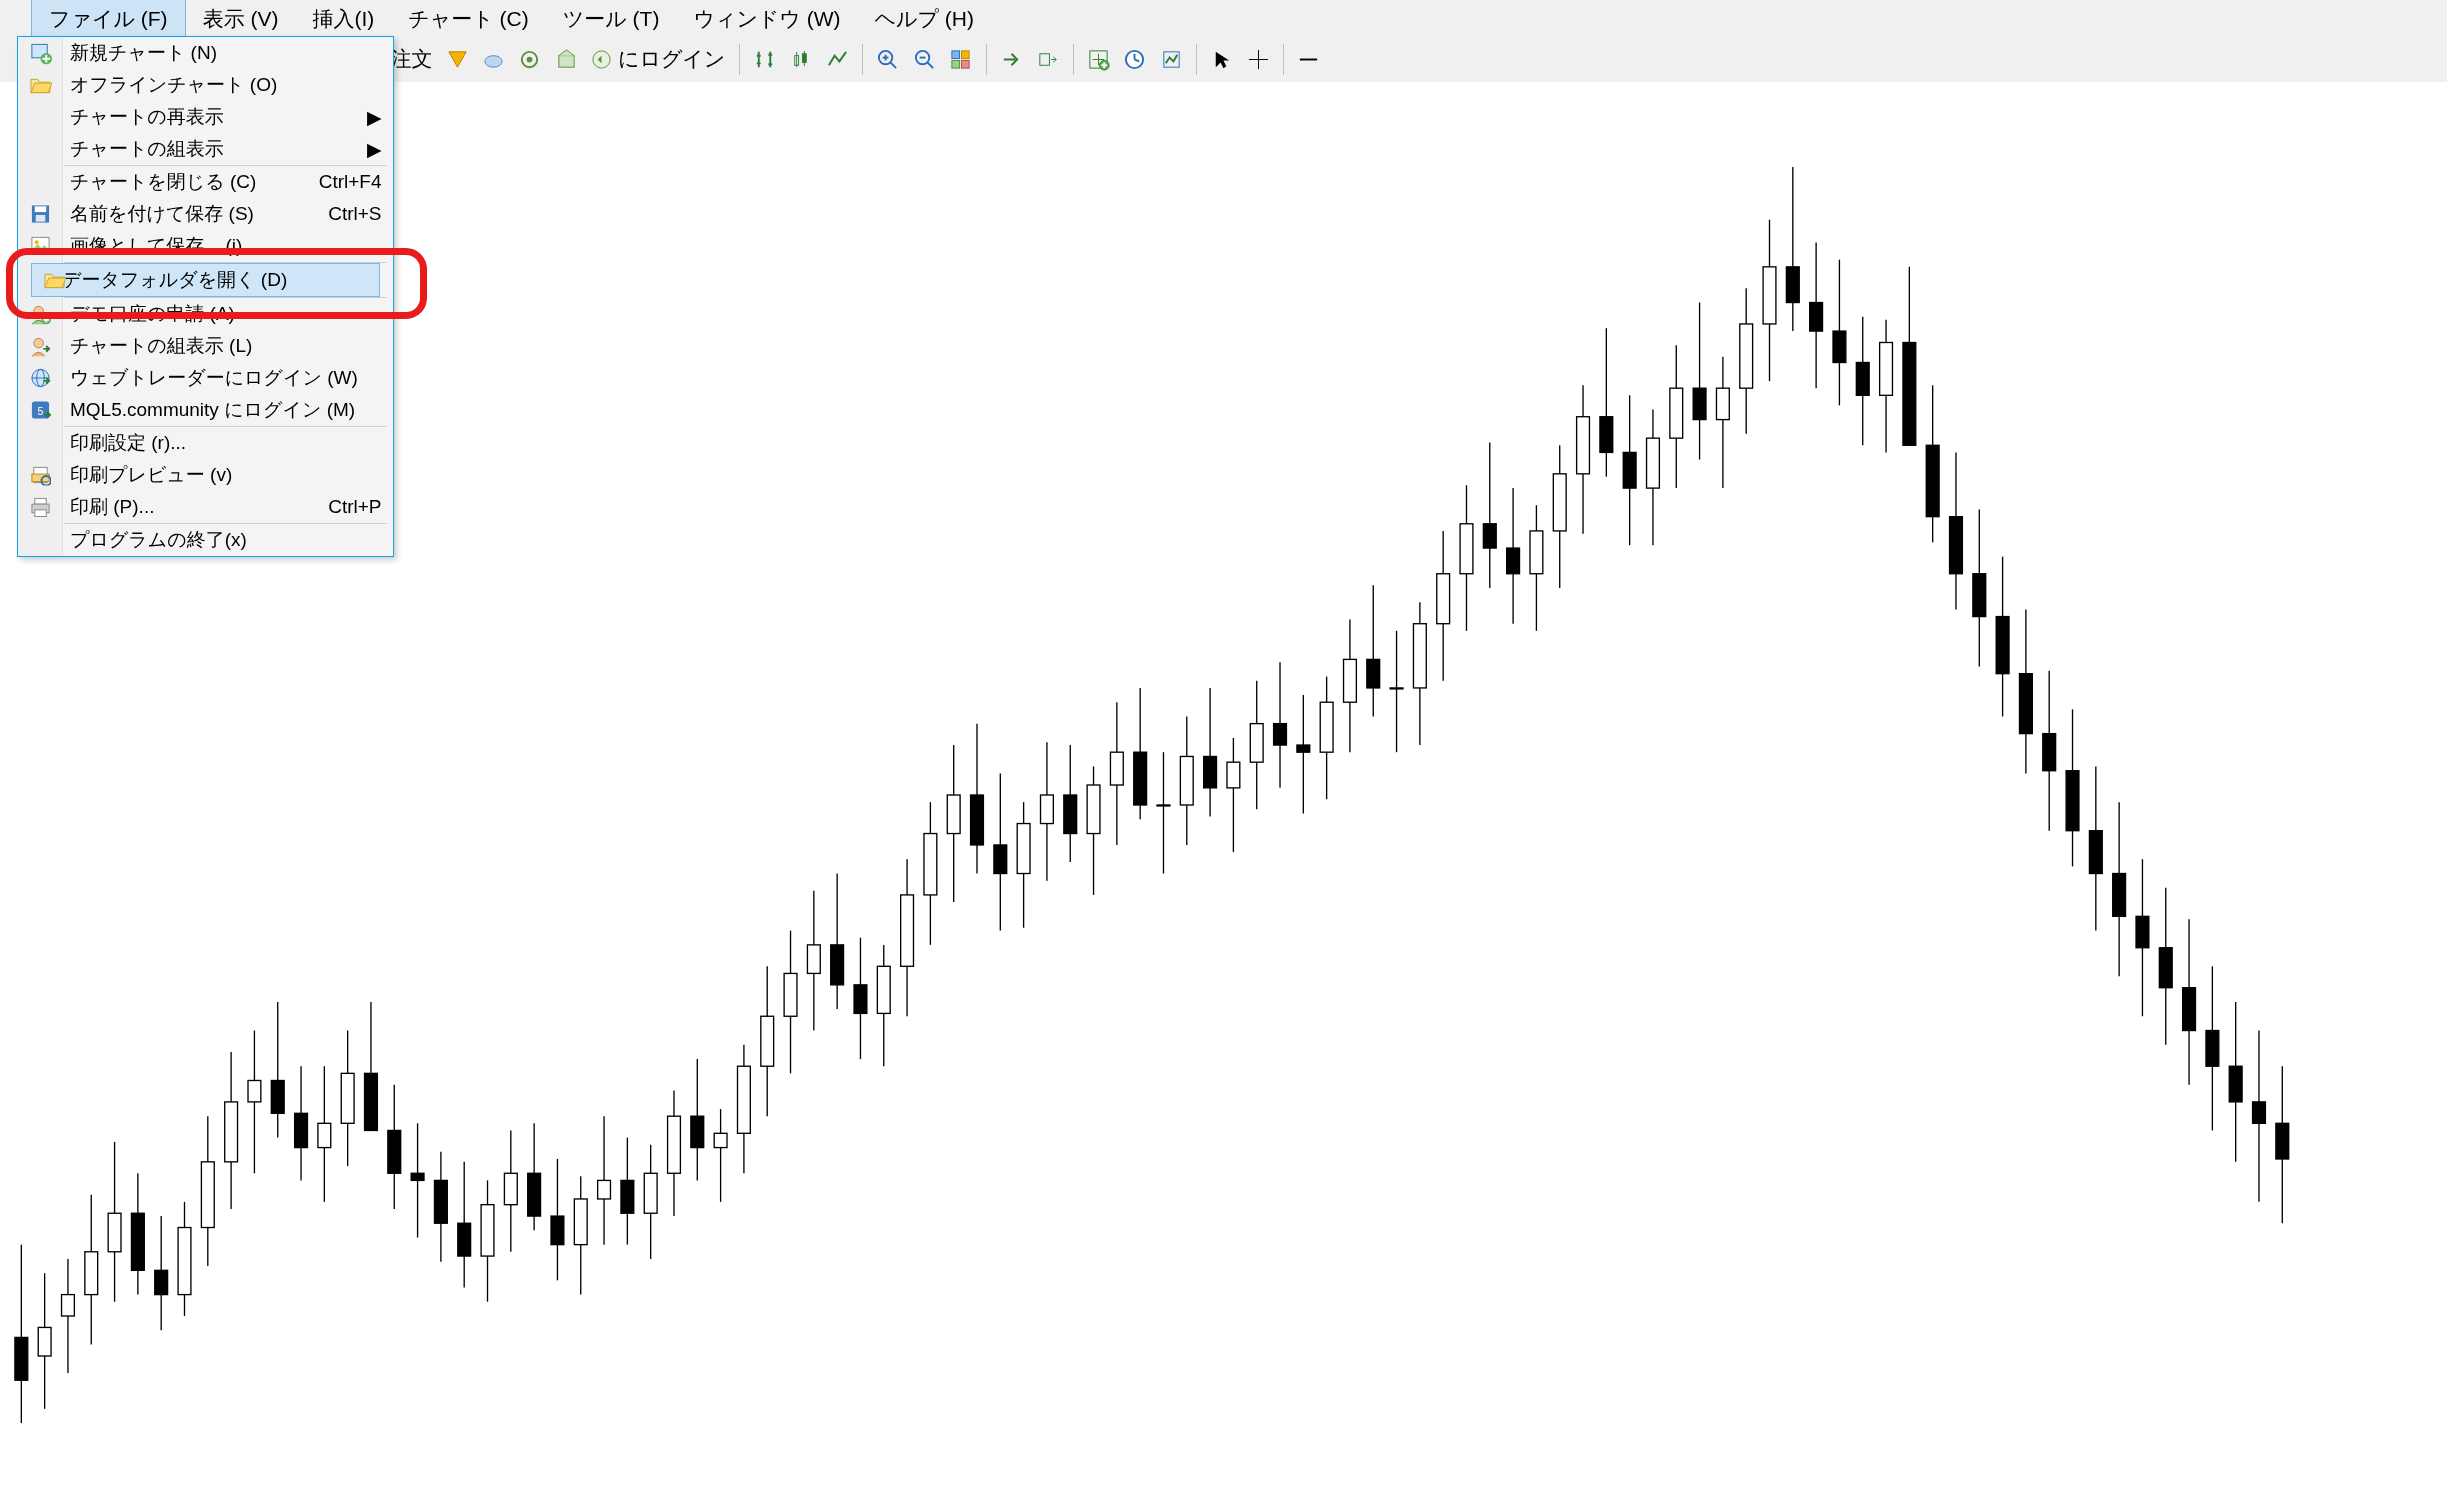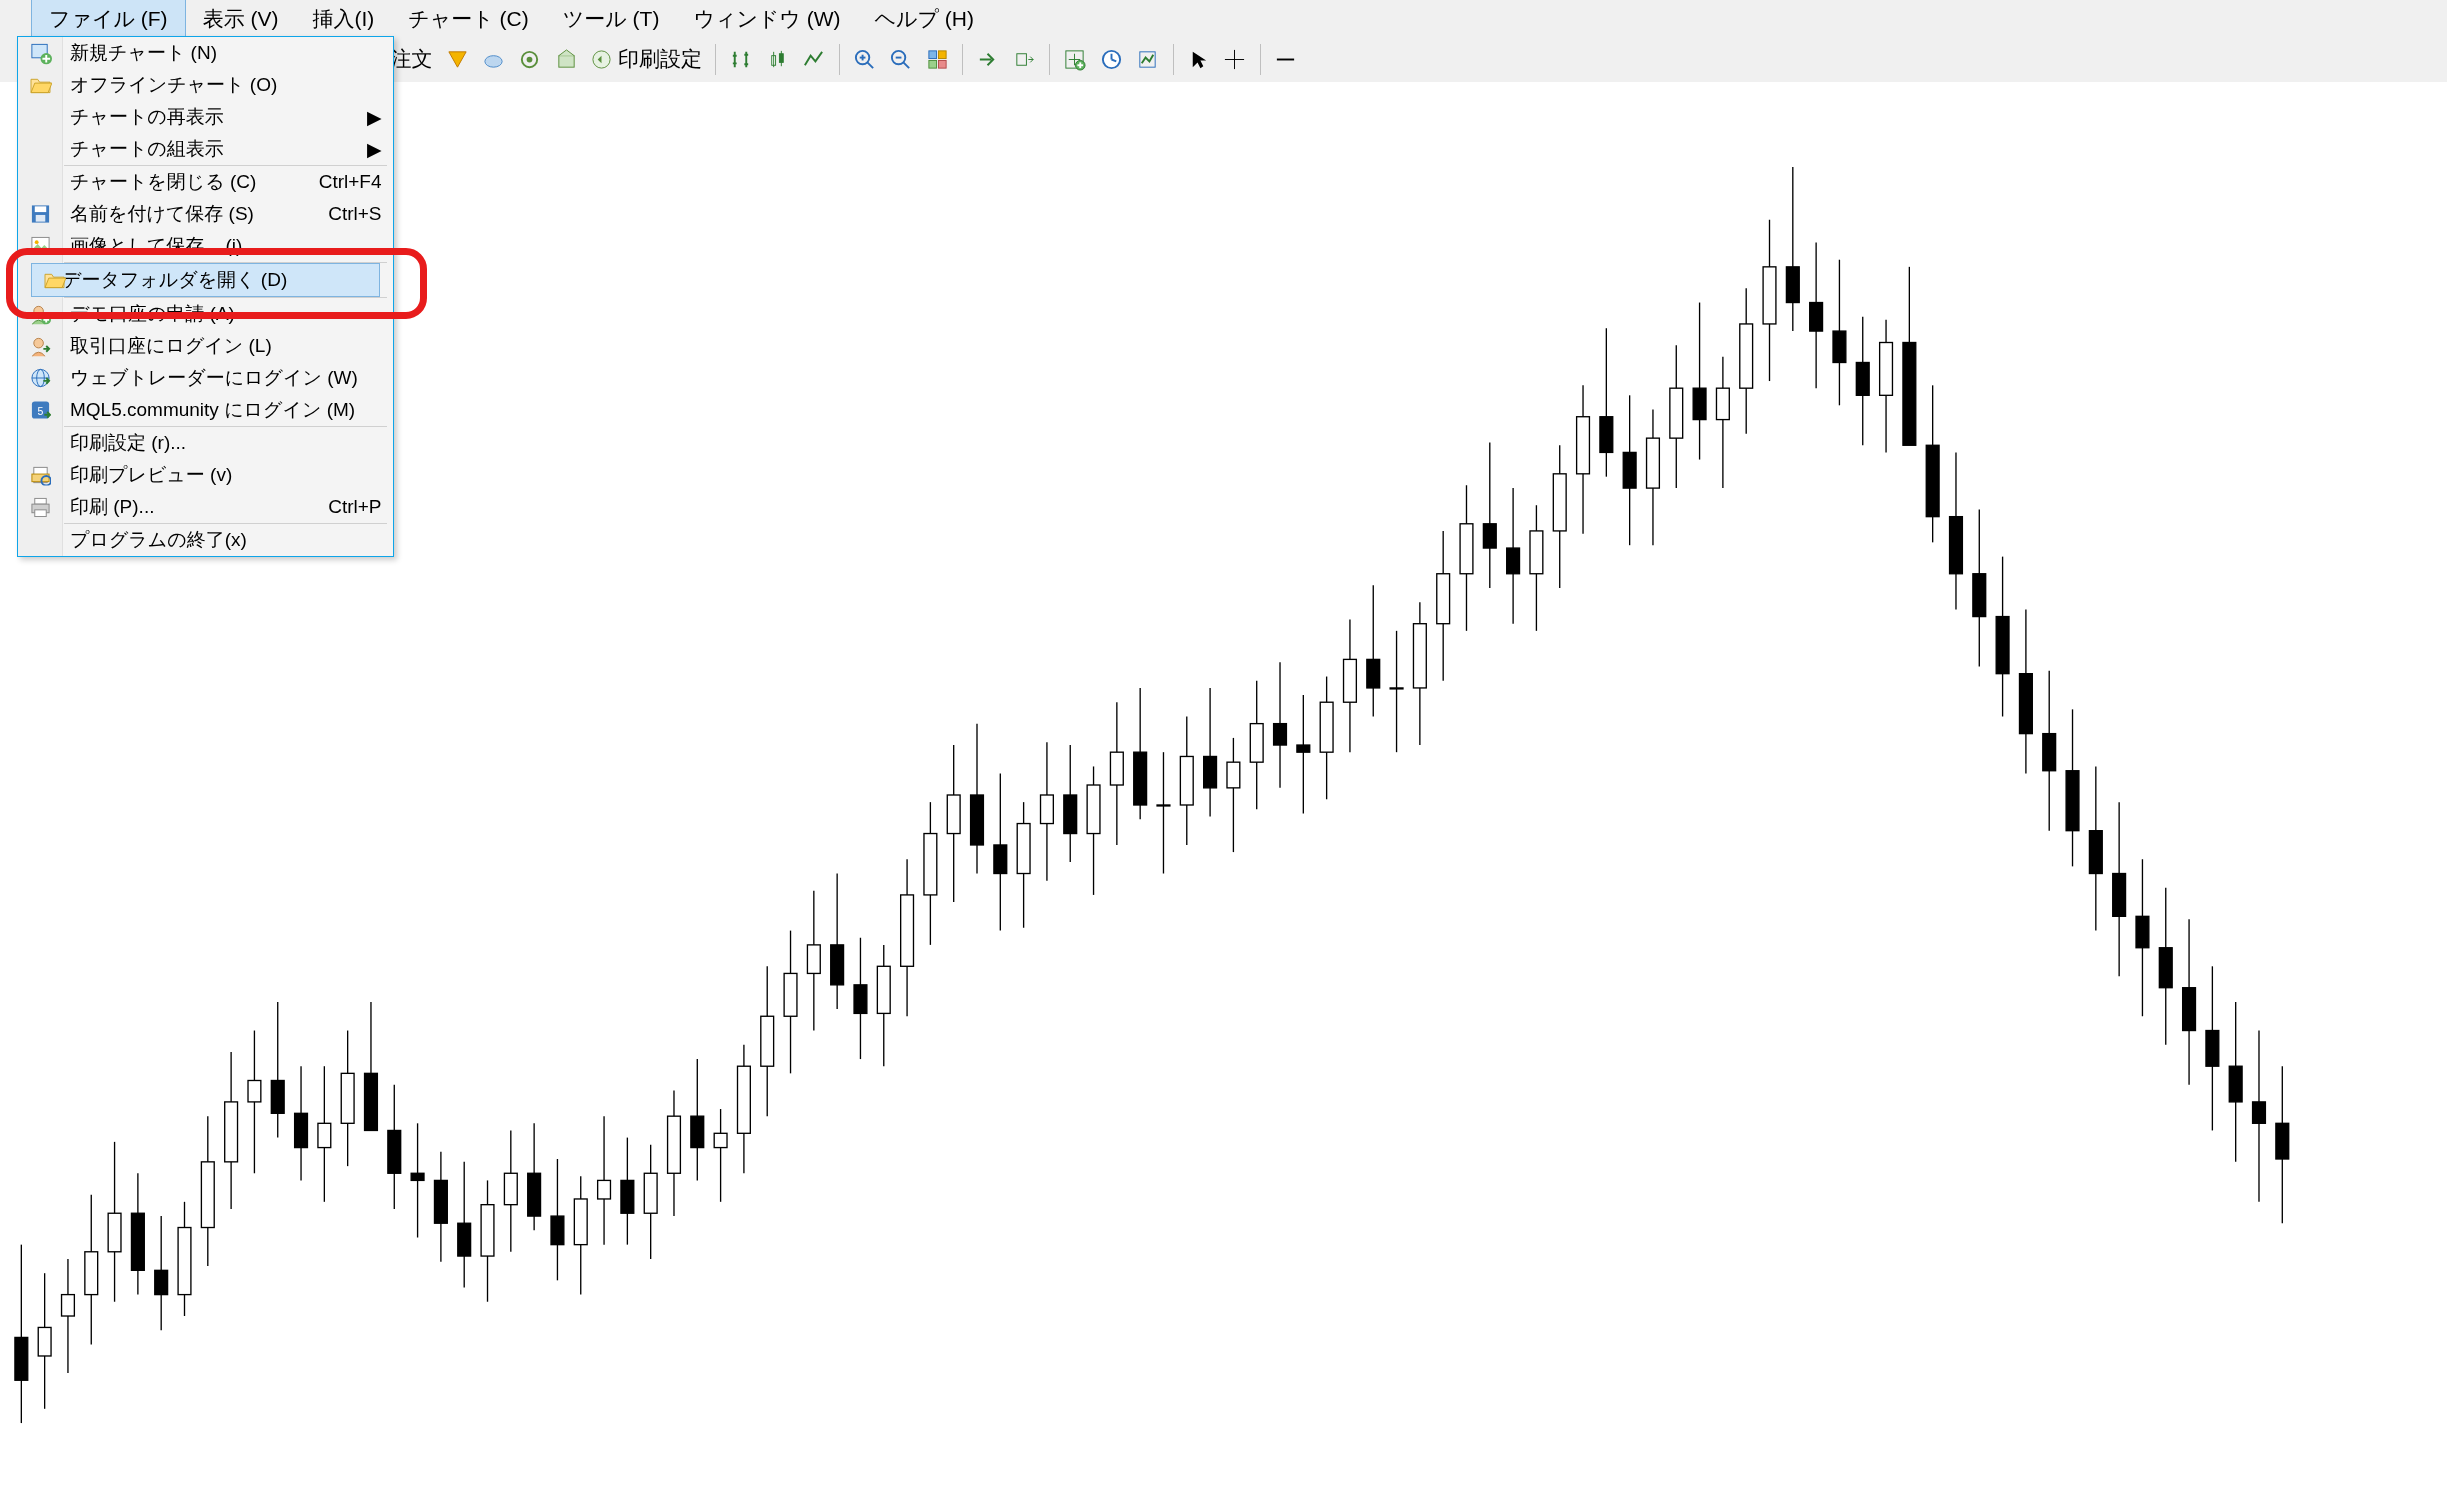--- a/index.html
+++ b/index.html
@@ -216,21 +216,21 @@
     <svg width="23" height="23" viewBox="0 0 24 24">
         <rect x="4" y="8" width="16" height="12" fill="#cfe4c5" stroke="#5a8f3c"></rect>
         <path d="M4 8 L12 2 L20 8" fill="#cfe4c5" stroke="#5a8f3c"></path>
       </svg>
   </div>
   <div class="tlabel">
     <svg width="21" height="21" viewBox="0 0 22 22">
         <circle cx="11" cy="11" r="9" fill="#e7f2e2" stroke="#5a8f3c"></circle>
         <path d="M7 11 L11 7 L11 15 Z" fill="#5a8f3c"></path>
       </svg>
-    <span>印刷設定</span>
+    <span>にログイン</span>
   </div>
   <div class="tsep"></div>
 
   <div class="tbtn">
       <svg width="23" height="23" viewBox="0 0 24 24">
         <path d="M6 4 v16 M4 8 h4 M4 16 h4 M18 4 v16 M16 7 h4 M16 17 h4" stroke="#2e7d32" stroke-width="2" fill="none"></path>
       </svg>
     </div>
   <div class="tbtn">
       <svg width="23" height="23" viewBox="0 0 24 24">
@@ -619,21 +619,21 @@
       <span>デモ口座の申請 (A)</span>
     </div>
     <div class="dd-item">
       <span class="ic">
         <svg width="21" height="21" viewBox="0 0 22 22">
           <circle cx="9" cy="8" r="5" fill="#f5c99a" stroke="#b68049"></circle>
           <path d="M2 22 q7 -9 14 0" fill="#f4b27a" stroke="#b68049"></path>
           <path d="M14 14 l6 0 M17 11 l3 3 l-3 3" stroke="#2e7d32" stroke-width="2" fill="none"></path>
         </svg>
       </span>
-      <span>取引口座にログイン (L)</span>
+      <span>チャートの組表示 (L)</span>
     </div>
     <div class="dd-item">
       <span class="ic">
         <svg width="21" height="21" viewBox="0 0 22 22">
           <circle cx="11" cy="11" r="9" fill="#cfe6f9" stroke="#2a6dbb"></circle>
           <ellipse cx="11" cy="11" rx="4" ry="9" fill="none" stroke="#2a6dbb"></ellipse>
           <line x1="2" y1="11" x2="20" y2="11" stroke="#2a6dbb"></line>
           <path d="M14 14 l6 0 M17 11 l3 3 l-3 3" stroke="#2e7d32" stroke-width="2" fill="none"></path>
         </svg>
       </span>

